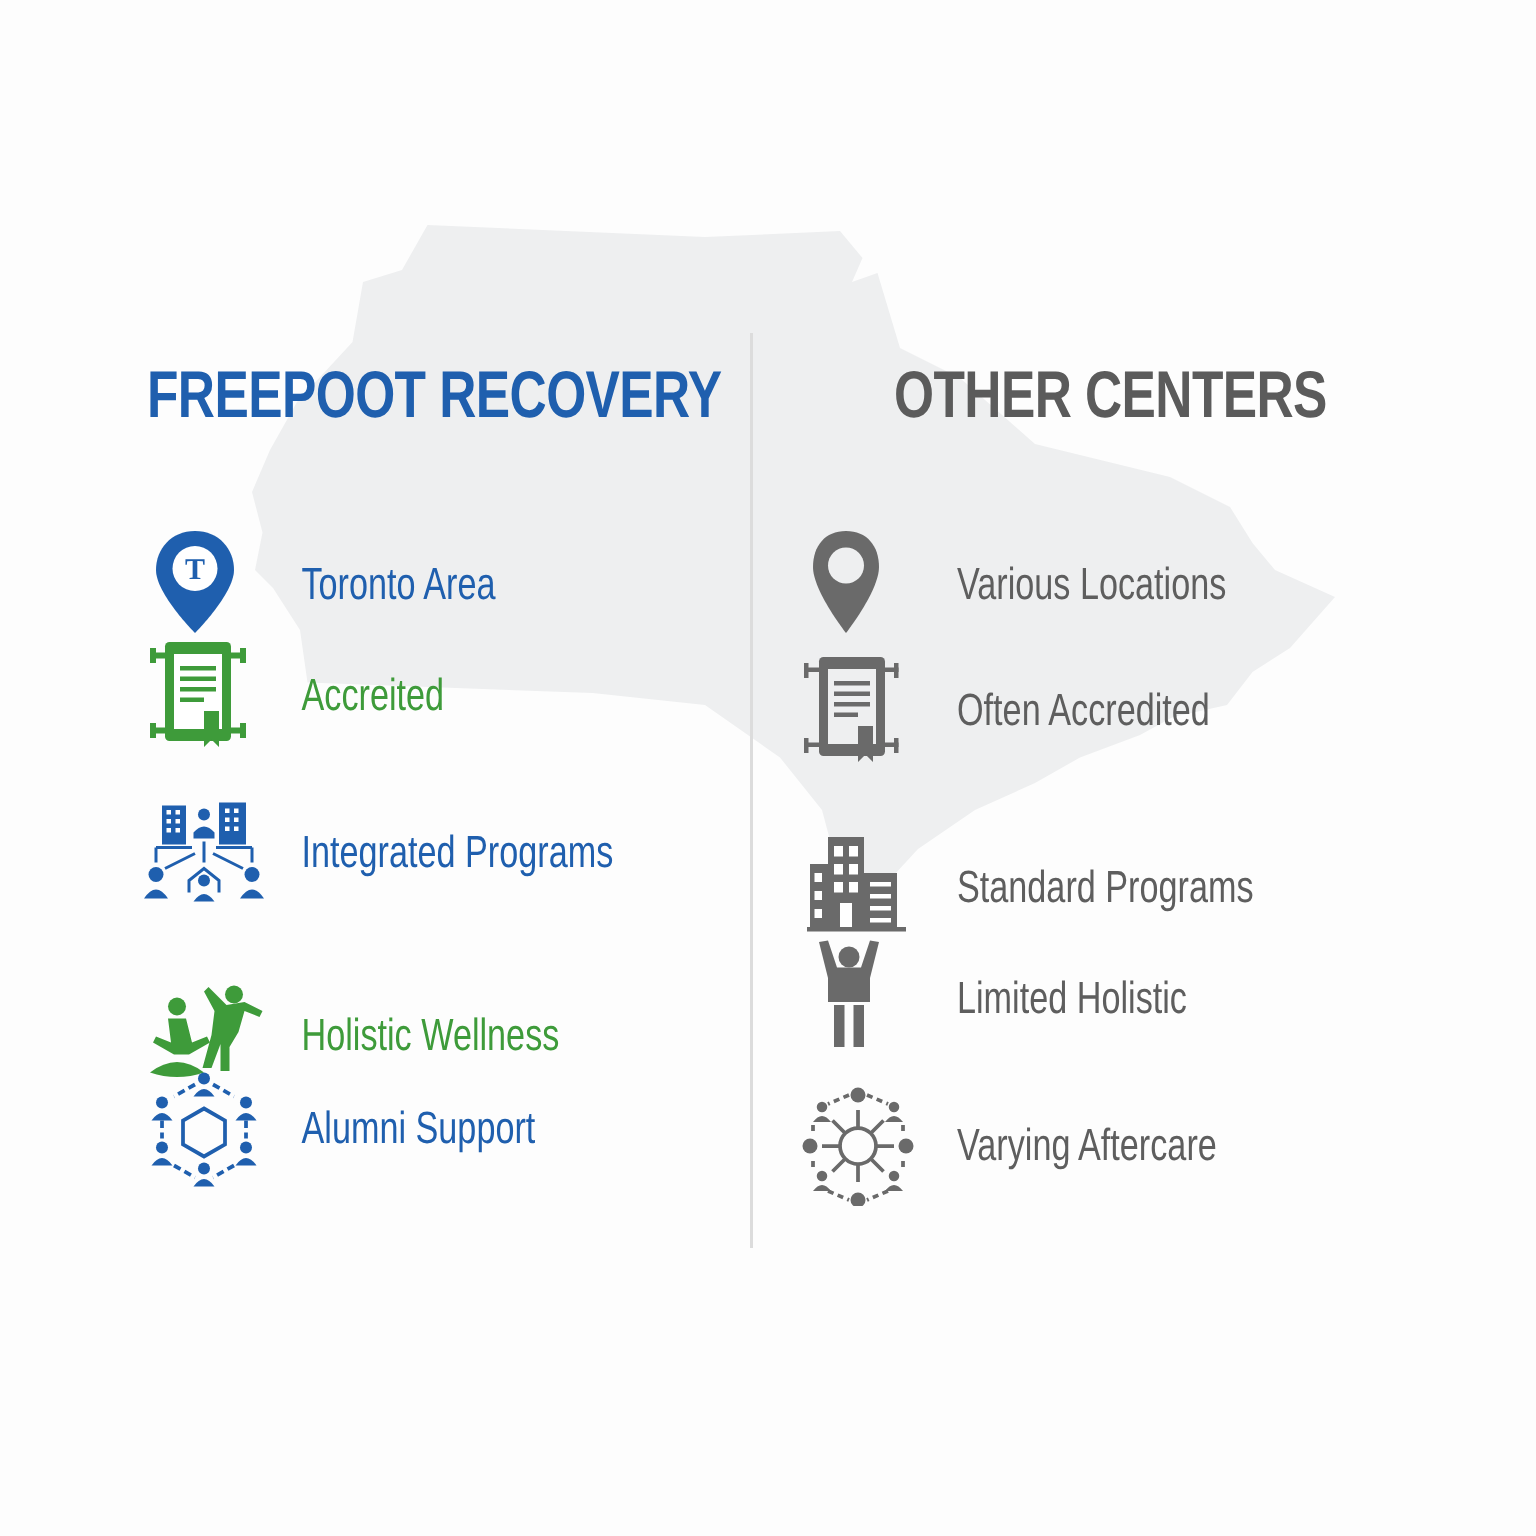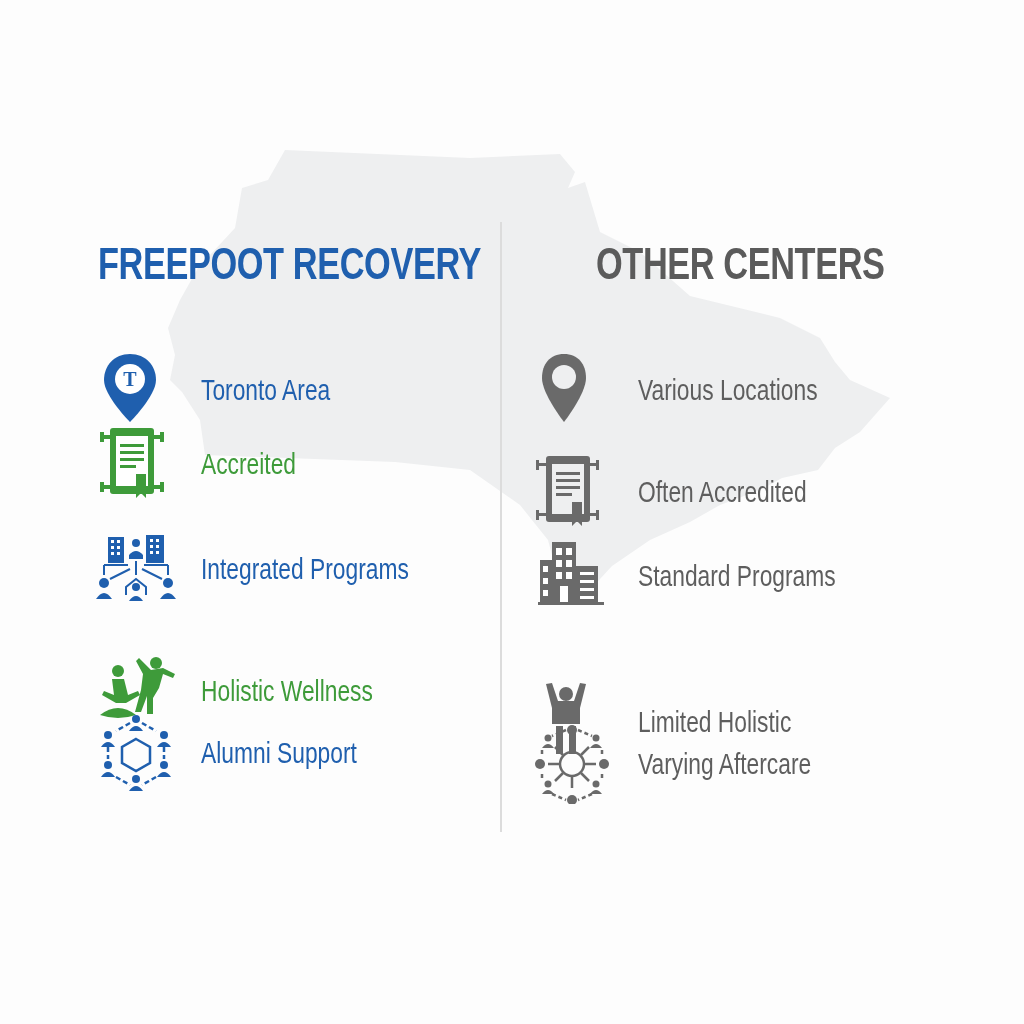--- a/index.html
+++ b/index.html
@@ -182,21 +182,21 @@
   <div class="row" style="top:350px">
     <div class="icon">
       <svg viewBox="0 0 80 80">
         <path fill="#6a6a6a" d="M30 4 C16 4 8 14 8 28 C8 44 30 72 30 72 C30 72 52 44 52 28 C52 14 44 4 30 4 Z"></path>
         <circle cx="30" cy="27" r="12" fill="#eeeff0"></circle>
       </svg>
     </div>
     <div class="label">Various Locations</div>
   </div>
 
-  <div class="row" style="top:452px">
+  <div class="row" style="top:434px">
     <div class="icon">
       <svg viewBox="0 0 80 80">
         <g fill="#6a6a6a">
           <rect x="2" y="8" width="3" height="10"></rect>
             <rect x="2" y="11" width="10" height="3"></rect>
           <rect x="62" y="8" width="3" height="10"></rect>
             <rect x="56" y="11" width="9" height="3"></rect>
           <rect x="2" y="58" width="3" height="10"></rect>
             <rect x="2" y="61" width="10" height="3"></rect>
           <rect x="62" y="58" width="3" height="10"></rect>
@@ -209,21 +209,21 @@
             <rect x="22" y="27" width="24" height="3"></rect>
           <rect x="22" y="34" width="24" height="3"></rect>
             <rect x="22" y="41" width="16" height="3"></rect>
           <path d="M38 50 h10 v24 l-5 -5 l-5 5 Z"></path>
         </g>
       </svg>
     </div>
     <div class="label">Often Accredited</div>
   </div>
 
-  <div class="row" style="top:536px">
+  <div class="row" style="top:552px">
     <div class="icon">
       <svg viewBox="0 0 80 80">
         <g fill="#6a6a6a">
           <rect x="6" y="24" width="14" height="44"></rect>
           <rect x="18" y="6" width="24" height="62"></rect>
           <rect x="42" y="30" width="22" height="38"></rect>
           <rect x="4" y="66" width="66" height="3"></rect>
         </g>
         <g fill="#ffffff">
           <rect x="9" y="30" width="5" height="6"></rect>
@@ -239,21 +239,21 @@
           <rect x="46" y="36" width="14" height="3"></rect>
             <rect x="46" y="44" width="14" height="3"></rect>
           <rect x="46" y="52" width="14" height="3"></rect>
             <rect x="46" y="60" width="14" height="3"></rect>
         </g>
       </svg>
     </div>
     <div class="label">Standard Programs</div>
   </div>
 
-  <div class="row" style="top:682px">
+  <div class="row" style="top:626px">
     <div class="icon">
       <svg viewBox="0 0 80 80">
         <g fill="#6a6a6a">
           <circle cx="32" cy="12" r="7"></circle>
           <path d="M12 2 l6 -1 l6 18 h16 l6 -18 l6 1 l-6 24 v16 h-28 v-16 Z"></path>
           <rect x="22" y="44" width="7" height="28"></rect>
           <rect x="35" y="44" width="7" height="28"></rect>
         </g>
       </svg>
     </div>

